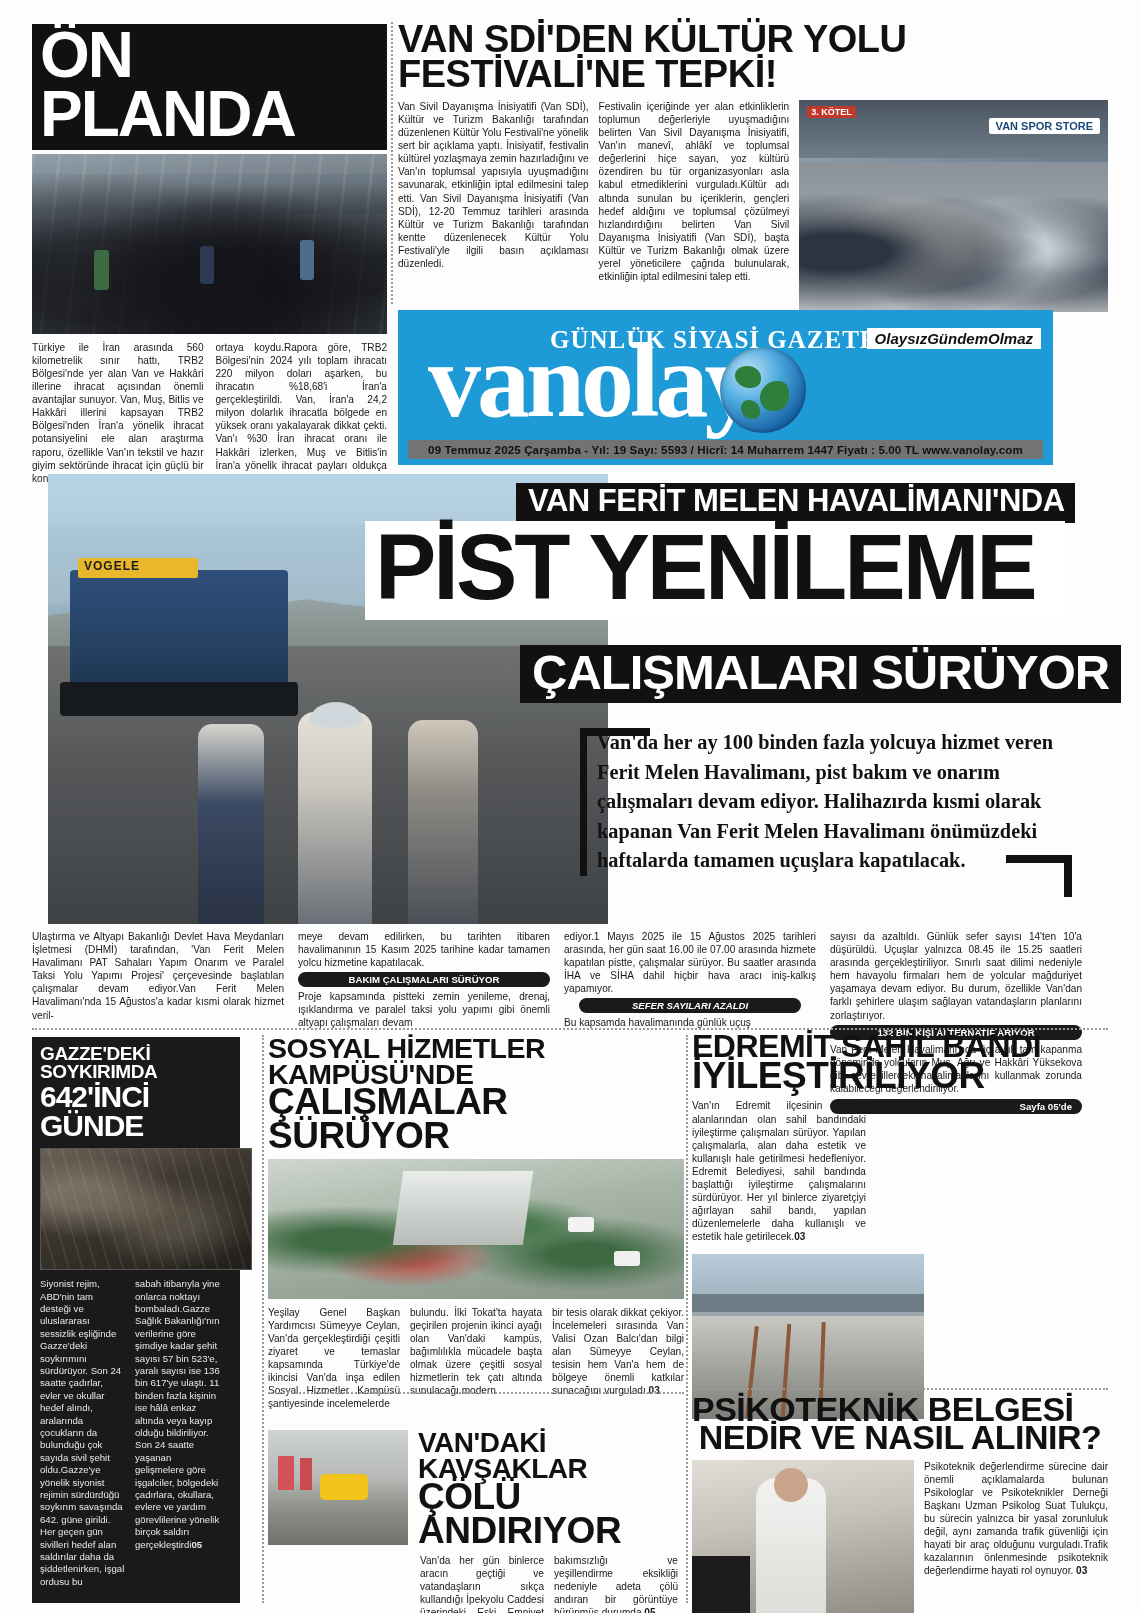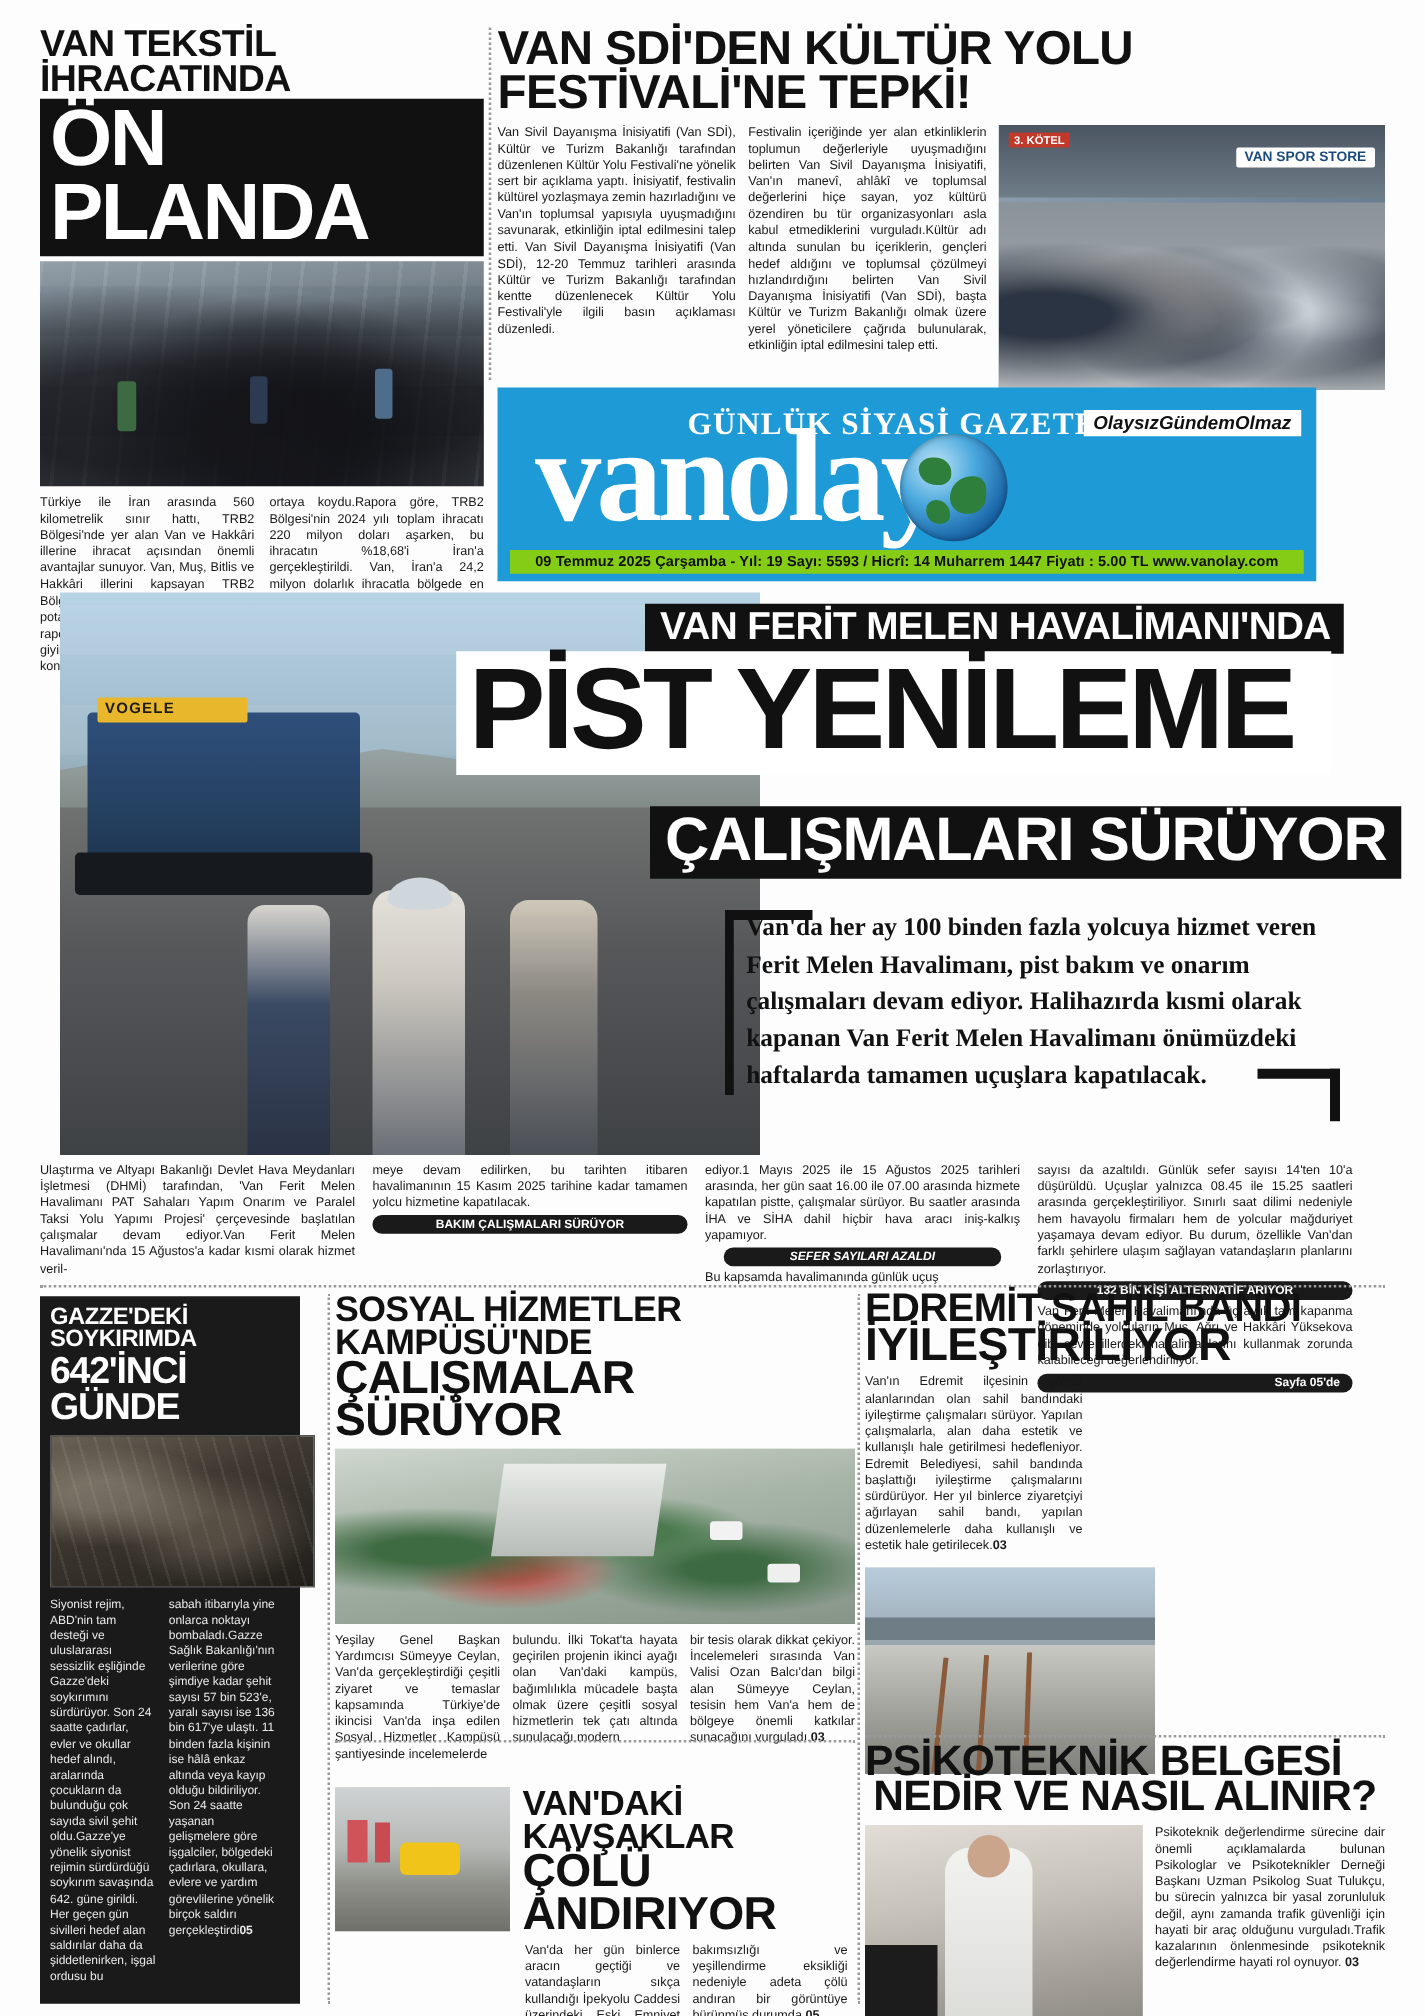--- a/index.html
+++ b/index.html
@@ -73,21 +73,21 @@
   #mast-word { position: absolute; left: 30px; top: 18px; font-size: 106px;
     font-family: "Liberation Serif", serif; font-weight: 700; color: #fff;
     letter-spacing: -4px; line-height: 1; }
   #mast-tag { position: absolute; left: 152px; top: 16px; font-size: 25px;
     font-family: "Liberation Serif", serif; font-weight: 700; color: #fff;
     letter-spacing: 1px; }
   #mast-slogan { position: absolute; right: 12px; top: 18px;
     background: #fff; color: #111; font-style: italic; font-weight: 700;
     font-size: 15px; padding: 2px 8px; }
   #mast-strip { position: absolute; left: 10px; bottom: 6px; width: 635px;
-    background: #84cc16; color: #111; font-size: 11.6px; font-weight: 700;
+    background: #737373; color: #111; font-size: 11.6px; font-weight: 700;
     text-align: center; padding: 3px 0; letter-spacing: .1px; }
 
   
   #mainphoto { position: absolute; left: 48px; top: 474px; width: 560px; height: 450px;
     background: linear-gradient(180deg,#b7d4e6 0%,#9db7c6 28%,#7d8b8f 45%,#6d6f6c 70%,#57585a 100%); }
   #kicker-airport { position: absolute; left: 516px; top: 483px;
     background: #111; color: #fff; font-size: 31px; padding: 4px 10px 7px 12px; }
   #big-head1 { position: absolute; left: 365px; top: 521px; width: 700px;
     background: #fff; color: #111; font-size: 92px; padding: 4px 10px 10px 10px;
     letter-spacing: -3px; }
@@ -154,21 +154,20 @@
   .hdiv { position: absolute; border-top: 2px dotted #9a9a9a; }
 
   .pg { font-weight: 700; }
 </style>
 </head>
 <body>
 
 <div class="page">
 
   <div id="topleft">
-    <div class="hl" id="tl-kicker">VAN TEKSTİL İHRACATINDA</div>
     <div class="hl" id="tl-main">ÖN PLANDA</div>
     <div class="photo" id="tl-photo">
       <div class="wm"></div>
       <div style="position:absolute;left:0;top:0;width:100%;height:100%;
         background:
           radial-gradient(ellipse at 20% 70%, rgba(20,20,25,.75) 0 22%, transparent 60%),
           radial-gradient(ellipse at 55% 78%, rgba(15,15,20,.8) 0 20%, transparent 58%),
           radial-gradient(ellipse at 82% 66%, rgba(18,18,22,.7) 0 18%, transparent 55%),
           repeating-linear-gradient(96deg, rgba(255,255,255,.09) 0 3px, transparent 3px 26px);"></div>
       <div style="position:absolute;left:62px;top:96px;width:15px;height:40px;background:#3c6a42;border-radius:3px;"></div>
@@ -265,20 +264,21 @@
   <div id="quote-corner2"></div>
   <div id="quote-corner3"></div>
 
   <div id="aircols">
     <div class="col">
       <div class="body-txt">Ulaştırma ve Altyapı Bakanlığı Devlet Hava Meydanları İşletmesi (DHMİ) tarafından, 'Van Ferit Melen Havalimanı PAT Sahaları Yapım Onarım ve Paralel Taksi Yolu Yapımı Projesi' çerçevesinde başlatılan çalışmalar devam ediyor.Van Ferit Melen Havalimanı'nda 15 Ağustos'a kadar kısmi olarak hizmet veril-</div>
     </div>
     <div class="col">
       <div class="body-txt">meye devam edilirken, bu tarihten itibaren havalimanının 15 Kasım 2025 tarihine kadar tamamen yolcu hizmetine kapatılacak.</div>
       <div class="tinylabel" style="margin:3px 0;">BAKIM ÇALIŞMALARI SÜRÜYOR</div>
+      <div class="body-txt">Proje kapsamında pistteki zemin yenileme, drenaj, ışıklandırma ve paralel taksi yolu yapımı gibi önemli altyapı çalışmaları devam</div>
     </div>
     <div class="col">
       <div class="body-txt">ediyor.1 Mayıs 2025 ile 15 Ağustos 2025 tarihleri arasında, her gün saat 16.00 ile 07.00 arasında hizmete kapatılan pistte, çalışmalar sürüyor. Bu saatler arasında İHA ve SİHA dahil hiçbir hava aracı iniş-kalkış yapamıyor.</div>
       <div class="tinylabel" style="margin:3px 15px;font-style:italic;">SEFER SAYILARI AZALDI</div>
       <div class="body-txt">Bu kapsamda havalimanında günlük uçuş</div>
     </div>
     <div class="col">
       <div class="body-txt">sayısı da azaltıldı. Günlük sefer sayısı 14'ten 10'a düşürüldü. Uçuşlar yalnızca 08.45 ile 15.25 saatleri arasında gerçekleştiriliyor. Sınırlı saat dilimi nedeniyle hem havayolu firmaları hem de yolcular mağduriyet yaşamaya devam ediyor. Bu durum, özellikle Van'dan farklı şehirlere ulaşım sağlayan vatandaşların planlarını zorlaştırıyor.</div>
       <div class="tinylabel" style="margin:3px 0;">132 BİN KİŞİ ALTERNATİF ARIYOR</div>
       <div class="body-txt">Van Ferit Melen Havalimanı'nda üç aylık tam kapanma döneminde yolcuların Muş, Ağrı ve Hakkâri Yüksekova gibi çevre illerdeki havalimanlarını kullanmak zorunda kalabileceği değerlendiriliyor.</div>

